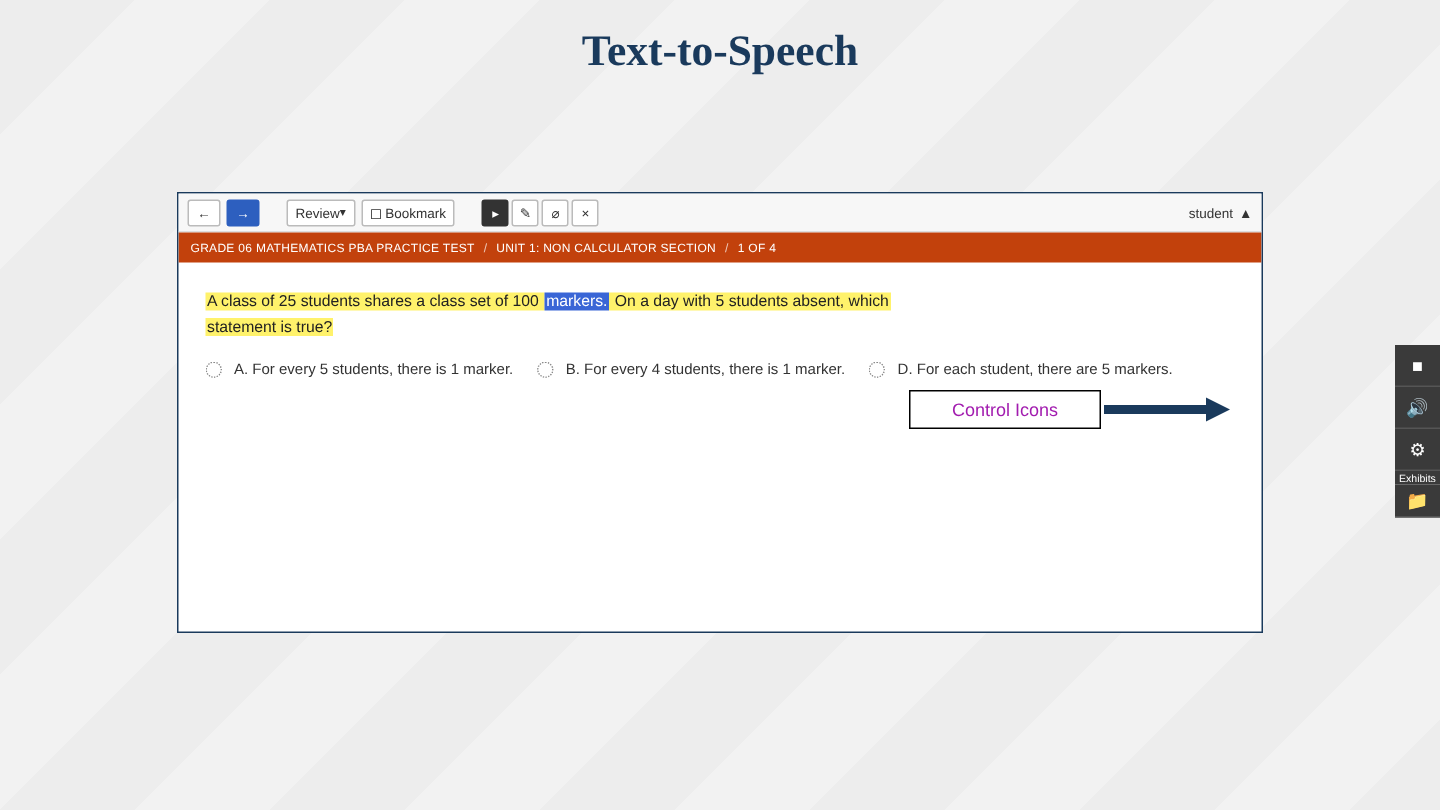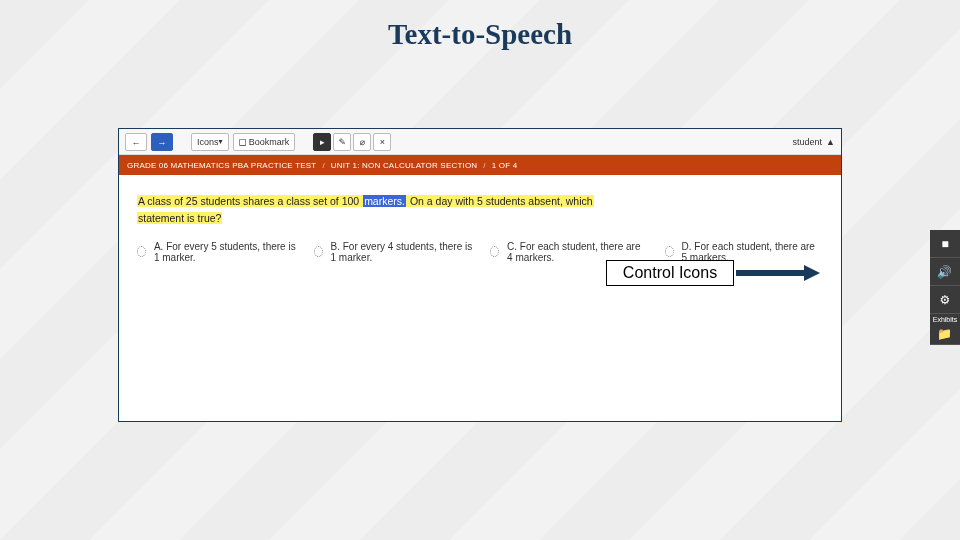--- a/index.html
+++ b/index.html
@@ -120,22 +120,22 @@
     position: absolute;
     left: 606px;
     top: 260px;
     width: 128px;
     height: 26px;
     background: #fff;
     border: 1px solid #000;
     display: flex;
     align-items: center;
     justify-content: center;
-    font-size: 16px;
-    color: #000000;
+    font-size: 12px;
+    color: #a21caf;
   }
   .arrow {
     position: absolute;
     left: 736px;
     top: 266px;
     width: 86px;
     height: 14px;
   }
   .arrow-line {
     position: absolute;
@@ -157,21 +157,21 @@
 
 <div class="slide-title">Text-to-Speech</div>
 
 <div class="frame">
 
   <div class="toolbar">
     <div class="tbtn nav">←</div>
     <div class="tbtn nav blue">→</div>
     <div class="spacer-sm"></div>
     <div class="tbtn">
-      <span>Icons</span>
+      <span>Review</span>
       <span class="caret">▾</span>
     </div>
     <div class="tbtn">
       <span class="bookmark-icon">◻</span>
       <span>Bookmark</span>
     </div>
     <div class="spacer-sm"></div>
     <div class="tool-group">
       <div class="tbtn" style="background:#333;color:#fff;border-color:#333">▸</div>
       <div class="tbtn">✎</div>
@@ -201,24 +201,20 @@
       <div class="opt">
         <span class="radio"></span>
         <span>A.   For every 5 students, there is 1 marker.</span>
       </div>
       <div class="opt">
         <span class="radio"></span>
         <span>B.   For every 4 students, there is 1 marker.</span>
       </div>
       <div class="opt">
         <span class="radio"></span>
-        <span>C.   For each student, there are 4 markers.</span>
-      </div>
-      <div class="opt">
-        <span class="radio"></span>
         <span>D.   For each student, there are 5 markers.</span>
       </div>
     </div>
   </div>
 
 </div>
 
 <div class="side-col">
   <div class="side-box">
     <span>■</span>

